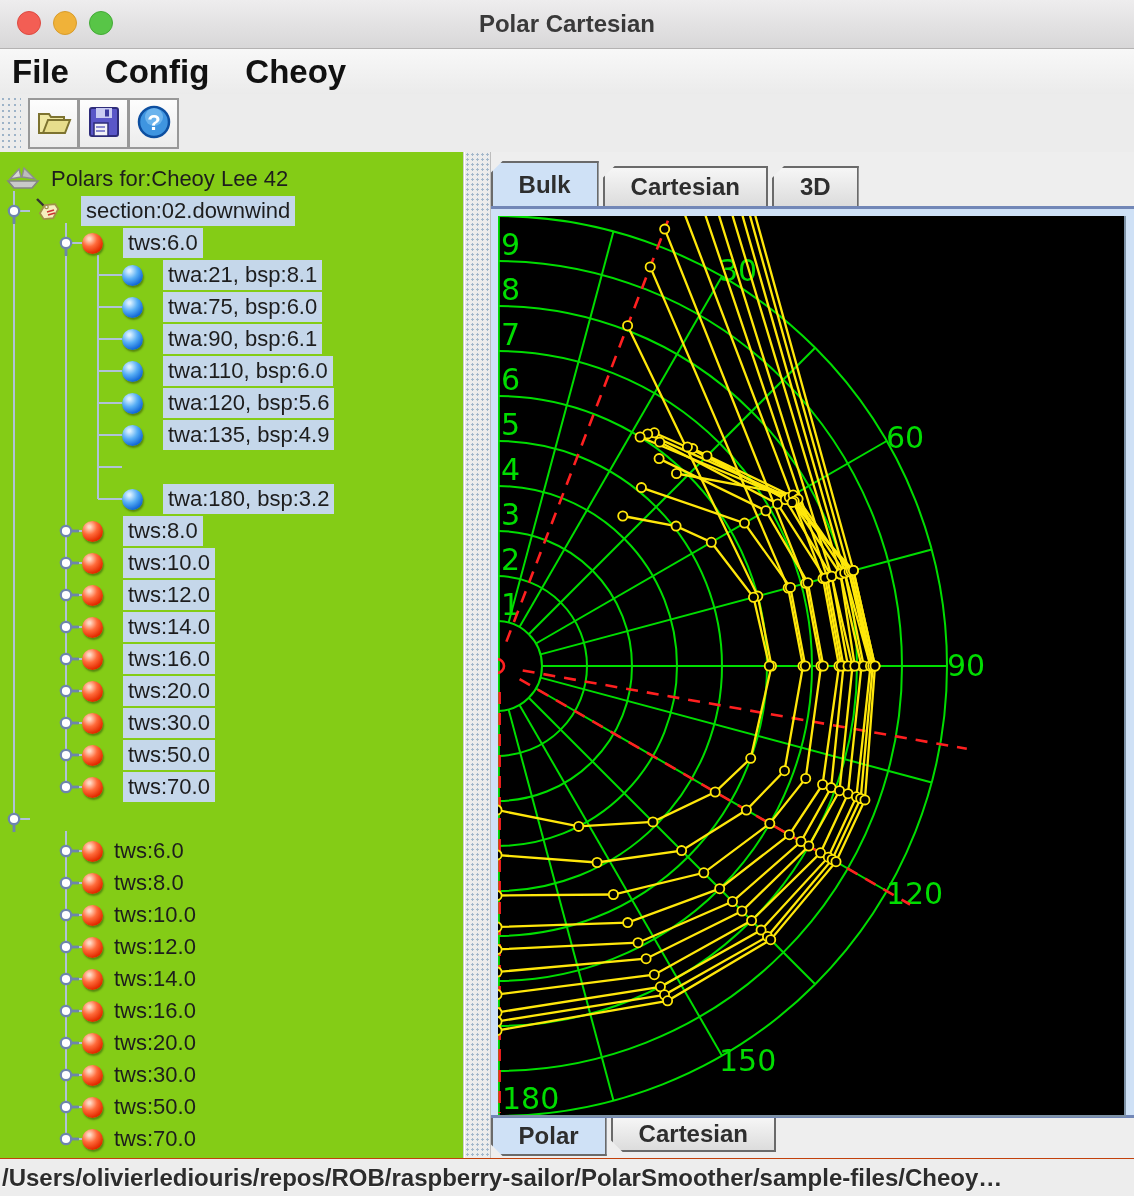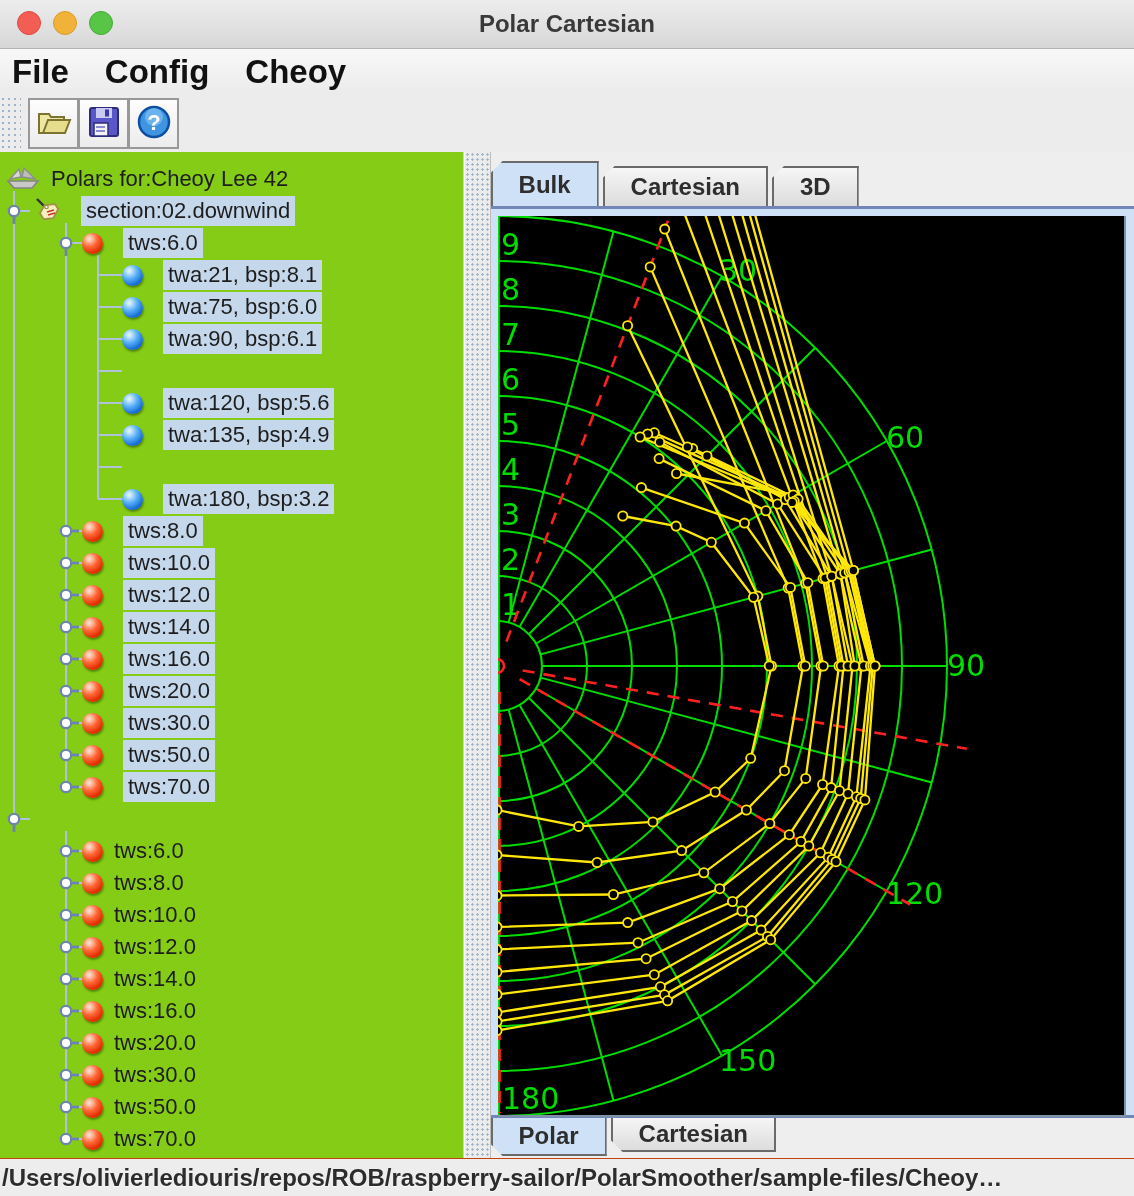--- a/index.html
+++ b/index.html
@@ -186,20 +186,24 @@
         <span class="ball blue"></span>
         <span class="tlabel selbg">twa:21, bsp:8.1</span>
       </div>
       <div class="trow" style="top: 139px; left: 122px;">
         <span class="ball blue"></span>
         <span class="tlabel selbg">twa:75, bsp:6.0</span>
       </div>
       <div class="trow" style="top: 171px; left: 122px;">
         <span class="ball blue"></span>
         <span class="tlabel selbg">twa:90, bsp:6.1</span>
+      </div>
+      <div class="trow" style="top: 203px; left: 122px;">
+        <span class="ball blue"></span>
+        <span class="tlabel selbg">twa:110, bsp:6.0</span>
       </div>
       <div class="trow" style="top: 235px; left: 122px;">
         <span class="ball blue"></span>
         <span class="tlabel selbg">twa:120, bsp:5.6</span>
       </div>
       <div class="trow" style="top: 267px; left: 122px;">
         <span class="ball blue"></span>
         <span class="tlabel selbg">twa:135, bsp:4.9</span>
       </div>
       <div class="trow" style="top: 331px; left: 122px;">

